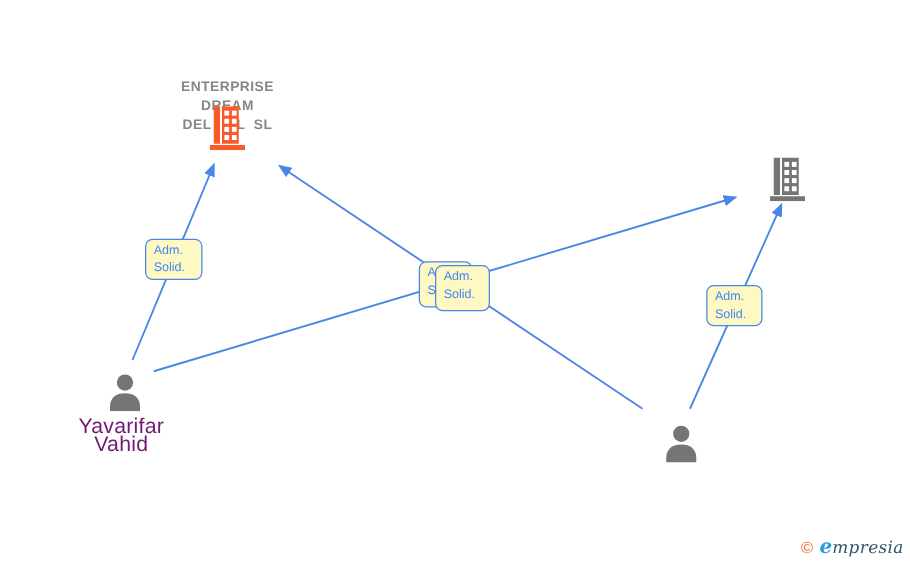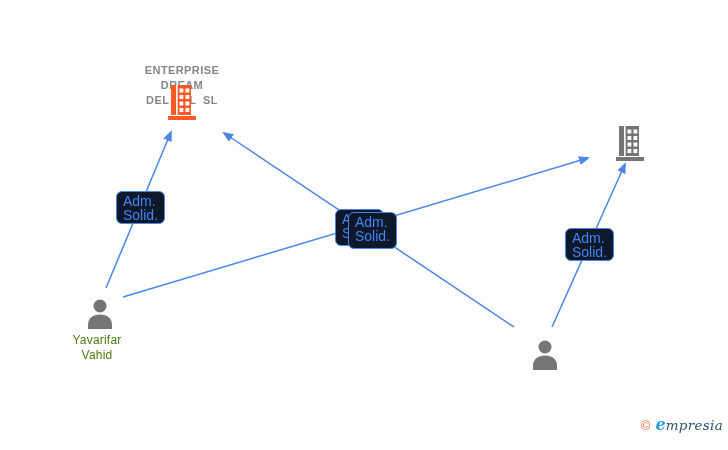--- a/index.html
+++ b/index.html
@@ -5,41 +5,41 @@
   html,body{margin:0;padding:0;background:#fff;}
   #canvas{
     position:relative;width:728px;height:450px;background:#ffffff;overflow:hidden;
     font-family:"Liberation Sans","DejaVu Sans",sans-serif;
   }
   #edges{position:absolute;left:0;top:0;width:728px;height:450px;z-index:1;}
   #edges line{stroke:#4a86e8;stroke-width:1.5;}
   #edges .arrow{fill:#4a86e8;}
 
   .edge-label{
-    position:absolute;z-index:3;background:#0f172a;
+    position:absolute;z-index:3;background:#fef9c3;
     border:1.5px solid #4a86e8;border-radius:6px;
-    color:#4285f4;font-size:14px;line-height:14px;
+    color:#4285f4;font-size:10px;line-height:14px;
     padding:2px 6px 1px 6px;white-space:pre;box-sizing:border-box;
   }
   .edge-label.back{z-index:2;}
   .edge-label.front{z-index:3;}
 
   .node{position:absolute;z-index:4;cursor:pointer;}
   .node-label{
     position:absolute;z-index:4;text-align:center;white-space:pre;cursor:pointer;
   }
   .company-name{
     color:#868686;font-size:11px;font-weight:bold;line-height:15px;letter-spacing:0.4px;margin-top:30px;
   }
   .person-name{
-    color:#4d7c0f;font-size:12px;line-height:15px;letter-spacing:0.2px;
+    color:#701a75;font-size:17px;line-height:15px;letter-spacing:0.2px;
   }
 
   #footer{
-    position:absolute;right:5px;bottom:16px;z-index:5;
+    position:absolute;right:5px;bottom:4px;z-index:5;
     font-family:"DejaVu Serif","Liberation Serif",serif;font-style:italic;margin-left:32px;
   }
   #footer .copy{color:#f26a2e;font-style:normal;font-size:13px;font-family:"Liberation Sans",sans-serif;}
   #footer .brand-e{color:#2d9fd6;font-size:16px;font-weight:bold;}
   #footer .brand-rest{color:#30566b;font-size:13.5px;letter-spacing:0.3px;}
 </style>
 </head>
 <body>
 
 <div id="canvas">

